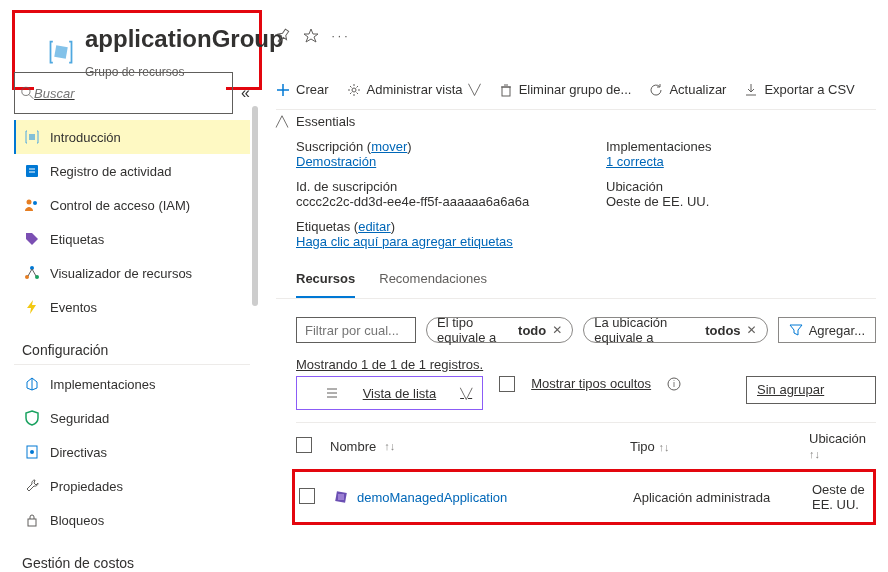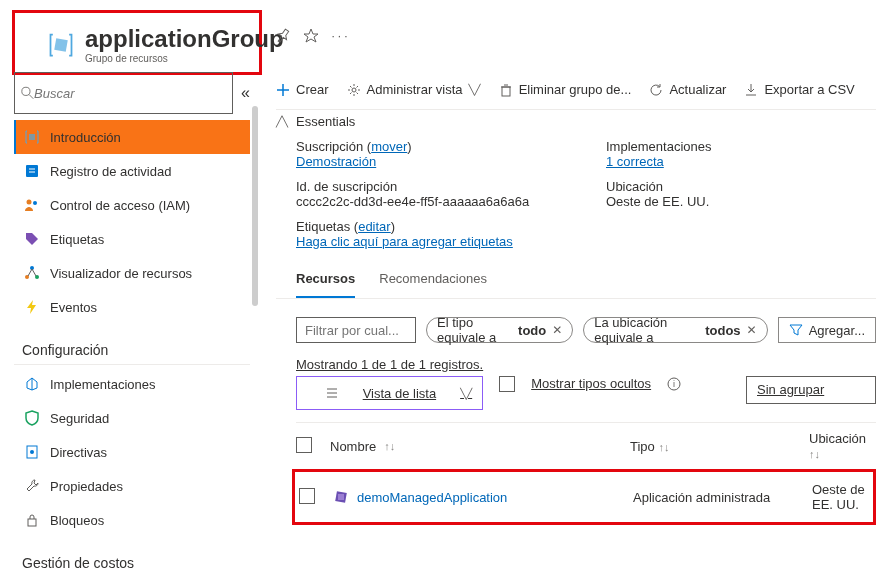--- a/index.html
+++ b/index.html
@@ -1,29 +1,29 @@
 <!DOCTYPE html>
 <html><head>
 <meta charset="utf-8">
 <style>
 * { box-sizing: border-box; margin: 0; padding: 0; }
 body { font-family: "Segoe UI", sans-serif; font-size: 13px; color: #323130; width: 888px; height: 572px; overflow: hidden; background: #fff; }
 .header { padding: 12px 20px 8px 32px; display: flex; align-items: center; border: 3px solid #e3060e; position: absolute; top: 10px; left: 12px; width: 250px; }
 .header-icon { width: 28px; height: 28px; margin-right: 10px; color: #4fa8e0; }
 .header-title { font-size: 24px; font-weight: 600; color: #323130; }
-.header-sub { font-size: 10px; color: #605e5c; }
+.header-sub { font-size: 12px; color: #605e5c; margin-top: 12px; }
 .header-actions { position: absolute; top: 28px; left: 275px; display: flex; gap: 12px; color: #605e5c; }
 .layout { display: flex; height: 100%; padding-top: 72px; }
 .sidebar { width: 258px; padding: 0 8px 0 14px; position: relative; }
 .search-row { display: flex; align-items: center; gap: 8px; margin-bottom: 6px; }
-.search-box { flex: 1; border: 1px solid #605e5c; height: 42px; display: flex; align-items: center; padding: 15px 6px; }
+.search-box { flex: 1; border: 1px solid #605e5c; height: 42px; display: flex; align-items: center; padding: 15px 6px; text-decoration: underline; }
 .search-box input { border: none; outline: none; width: 100%; font-size: 13px; font-style: italic; color: #605e5c; }
 .collapse-btn { font-size: 16px; color: #323130; cursor: pointer; }
 .nav-item { display: flex; align-items: center; gap: 10px; height: 34px; padding: 0 8px; cursor: pointer; border-left: 2px solid transparent; }
-.nav-item.active { background: #f97316; border-left: 2px solid #0078d4; }
+.nav-item.active { background: #fef9c3; border-left: 2px solid #0078d4; }
 .nav-item .icn { width: 16px; height: 16px; display: flex; align-items: center; justify-content: center; }
 .nav-section { font-size: 14px; color: #323130; padding: 18px 8px 6px 8px; font-weight: 400; border-bottom: 1px solid #edebe9; margin-bottom: 2px; }
 .vscroll { position: absolute; right: 0; top: 34px; width: 6px; height: 200px; background: #cdcdcd; border-radius: 3px; }
 .main { flex: 1; padding: 0 12px 0 18px; position: relative; overflow: hidden; }
 .toolbar { display: flex; align-items: center; gap: 18px; padding: 10px 0 12px 0; color: #323130; text-align: center; }
 .toolbar-item { display: flex; align-items: center; gap: 6px; cursor: pointer; }
 .chev { font-size: 10px; color: #605e5c; }
 .essentials-hdr { display: flex; align-items: center; gap: 8px; padding: 4px 0 10px 0; border-top: 1px solid #edebe9; cursor: pointer; }
 .essentials-body { display: flex; gap: 40px; padding: 0 0 10px 20px; }
 .ess-col { flex: 1; display: flex; flex-direction: column; gap: 10px; }

